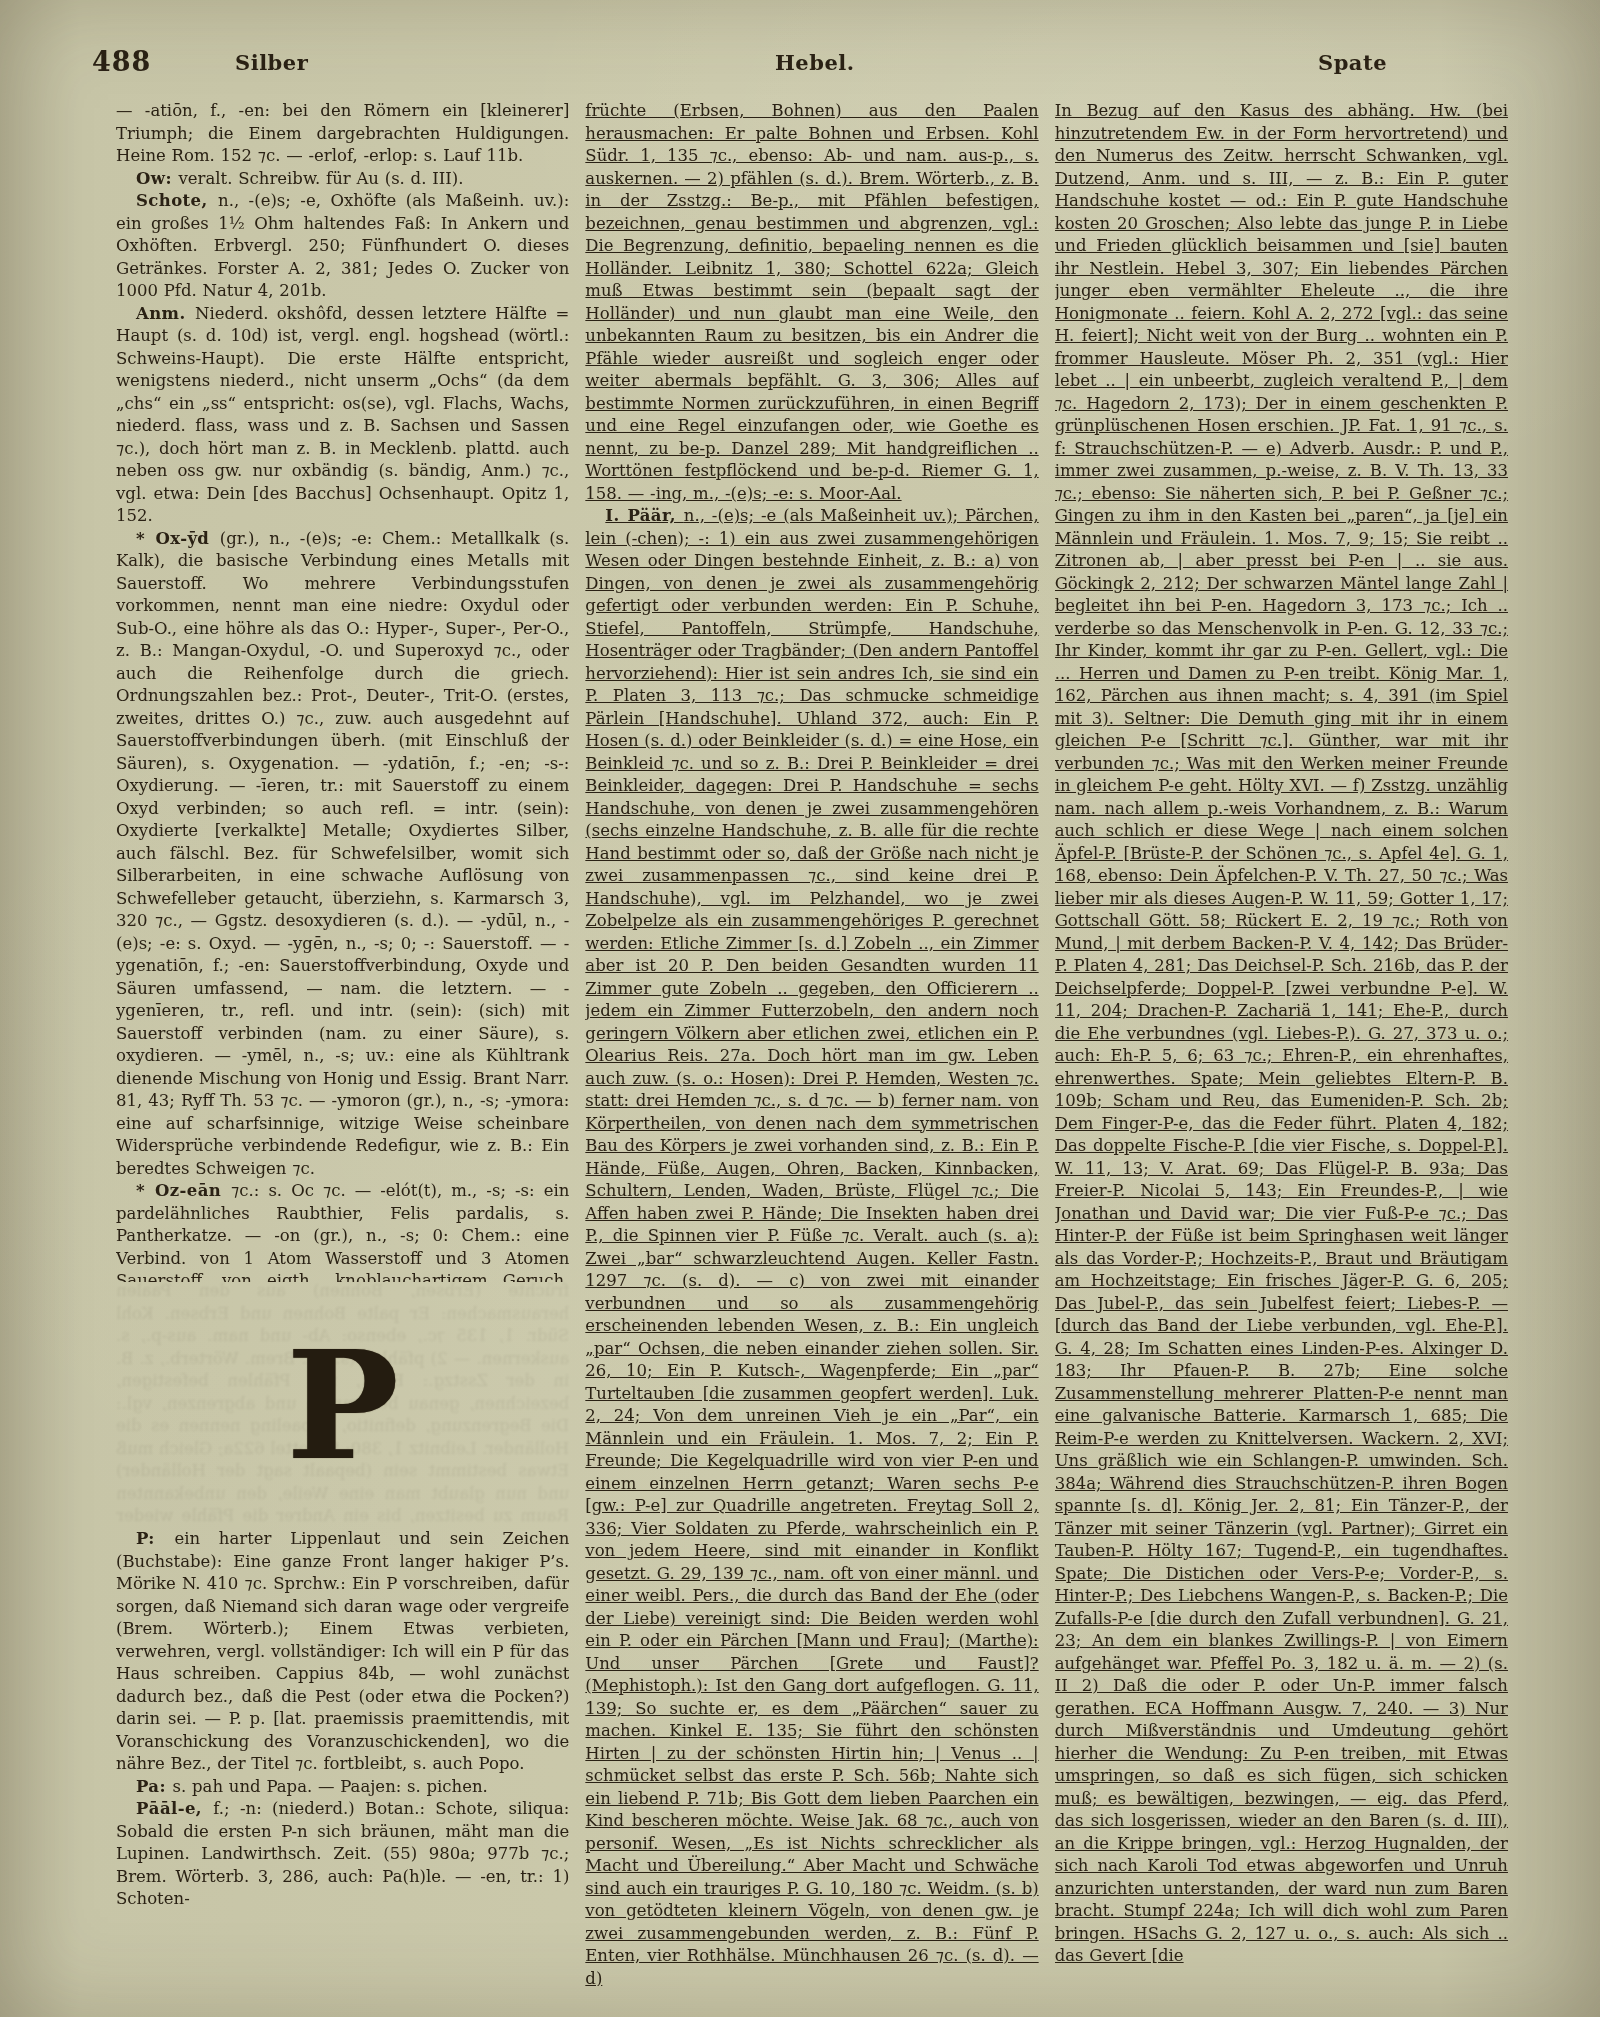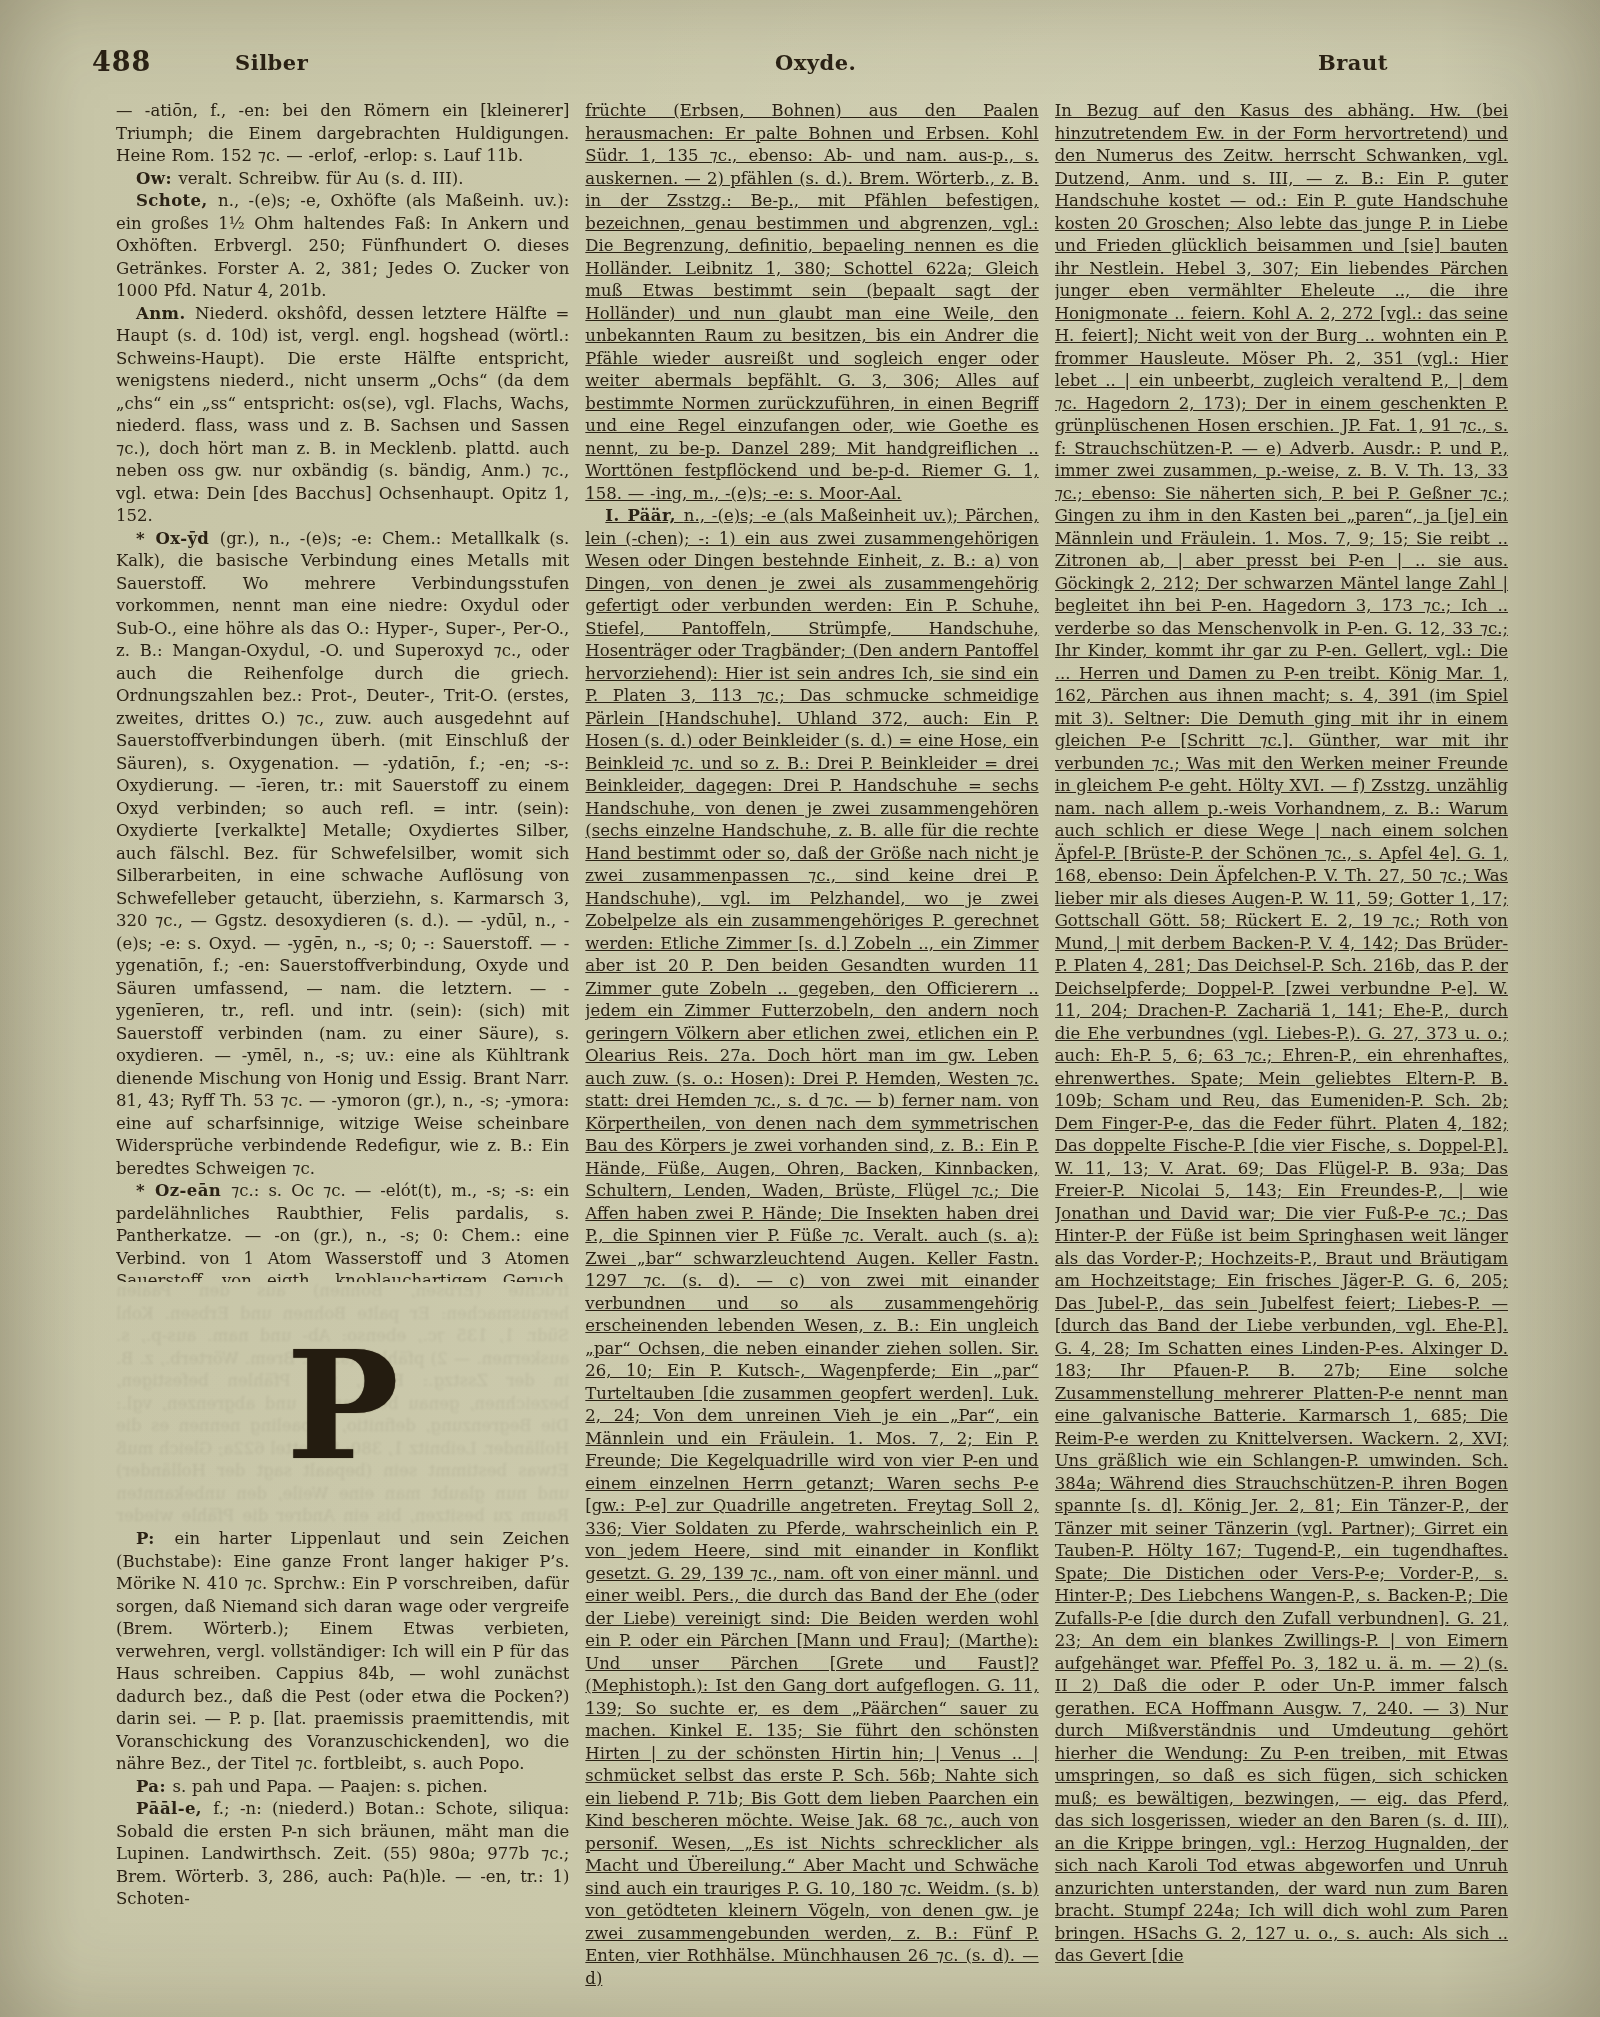--- a/index.html
+++ b/index.html
@@ -85,22 +85,22 @@
   .initial-wrap .initial{ position:relative; z-index:1; }
 </style>
 </head>
 <body>
 
 <div class="page">
 
   <header class="pagehead">
     <span class="pagenum">488</span>
     <span class="colhead ch1">Silber</span>
-    <span class="colhead ch2">Oxyde.</span>
-    <span class="colhead ch3">Braut</span>
+    <span class="colhead ch2">Hebel.</span>
+    <span class="colhead ch3">Spate</span>
   </header>
 
   <div class="cols">
 
     <div class="col">
       <div class="paras col1-top">
           <p class="noindent">— -atiōn, f., -en: bei den Römern ein [kleinerer] Triumph; die Einem dargebrachten Huldigungen. Heine Rom. 152 ⁊c. — -erlof, -erlop: s. Lauf 11b.</p>
           <p><b class="hw">Ow: </b>veralt. Schreibw. für Au (s. d. III).</p>
           <p><b class="hw">Schote, </b>n., -(e)s; -e, Oxhöfte (als Maßeinh. uv.): ein großes 1½ Ohm haltendes Faß: In Ankern und Oxhöften. Erbvergl. 250; Fünfhundert O. dieses Getränkes. Forster A. 2, 381; Jedes O. Zucker von 1000 Pfd. Natur 4, 201b.</p>
           <p><b class="hw">Anm. </b>Niederd. okshôfd, dessen letztere Hälfte = Haupt (s. d. 10d) ist, vergl. engl. hogshead (wörtl.: Schweins-Haupt). Die erste Hälfte entspricht, wenigstens niederd., nicht unserm „Ochs“ (da dem „chs“ ein „ss“ entspricht: os(se), vgl. Flachs, Wachs, niederd. flass, wass und z. B. Sachsen und Sassen ⁊c.), doch hört man z. B. in Mecklenb. plattd. auch neben oss gw. nur oxbändig (s. bändig, Anm.) ⁊c., vgl. etwa: Dein [des Bacchus] Ochsenhaupt. Opitz 1, 152.</p>

